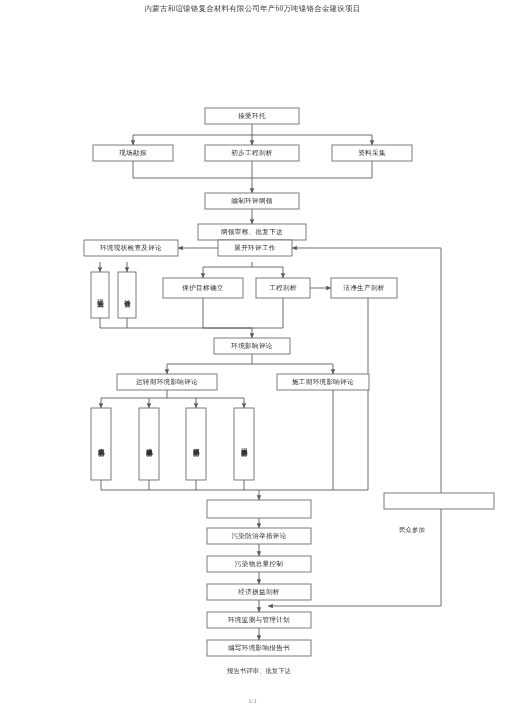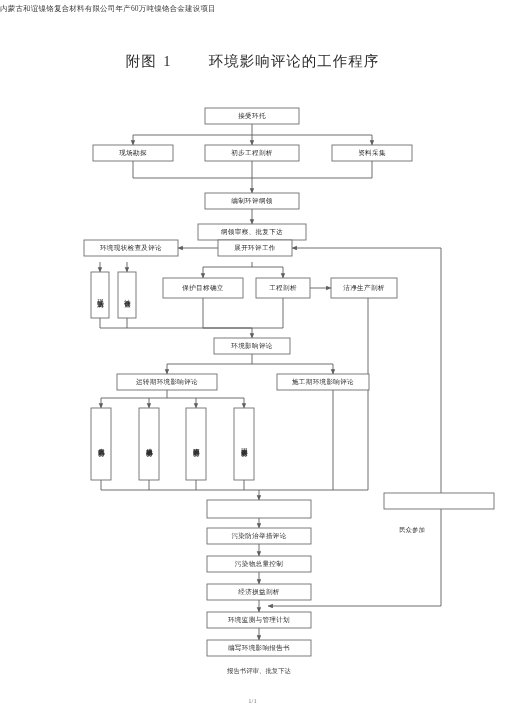--- a/index.html
+++ b/index.html
@@ -18,21 +18,21 @@
   .page {
     position: absolute;
     inset: 0;
     background: #fff;
   }
   .header-line {
     position: absolute;
     top: 4px;
     left: 0;
     width: 505px;
-    text-align: left;
+    text-align: center;
     font-size: 7.5px;
     letter-spacing: 0.2px;
     color: #3a3a3a;
     white-space: nowrap;
   }
   .header-rule {
     position: absolute;
     top: 16px;
     left: 30px;
     width: 445px;
@@ -90,26 +90,20 @@
   svg.flow text.cap { font-size: 6.4px; fill: #3a3a3a; }
 </style>
 </head>
 <body>
 
 <div class="page">
 
   <div class="header-line">内蒙古和谊镍铬复合材料有限公司年产60万吨镍铬合金建设项目</div>
   <div class="header-rule"></div>
 
-  <div class="fig-title">
-    <span>附图</span>
-    <span class="num">1</span>
-    <span class="gap"></span>
-    <span>环境影响评论的工作程序</span>
-  </div>
 
   <div class="chart-wrap">
     <svg class="flow" width="505" height="590" viewBox="0 0 505 590" xmlns="http://www.w3.org/2000/svg">
       <defs>
         <marker id="ar" markerWidth="7" markerHeight="7" refX="5.4" refY="2.6" orient="auto" markerUnits="strokeWidth">
           <path d="M0,0 L5.6,2.6 L0,5.2 z" fill="#5e5e5e"></path>
         </marker>
       </defs>
 
       <g>

